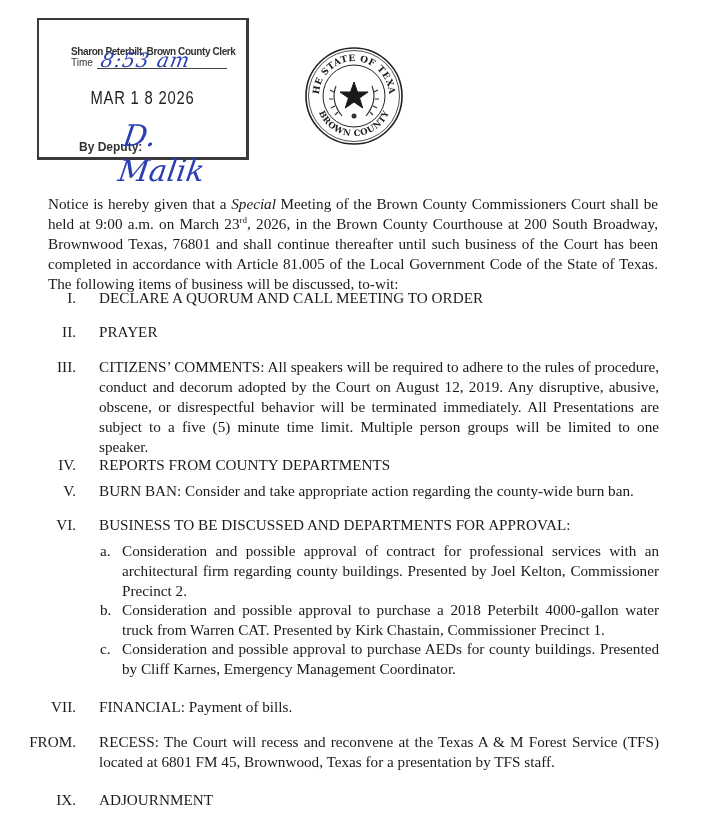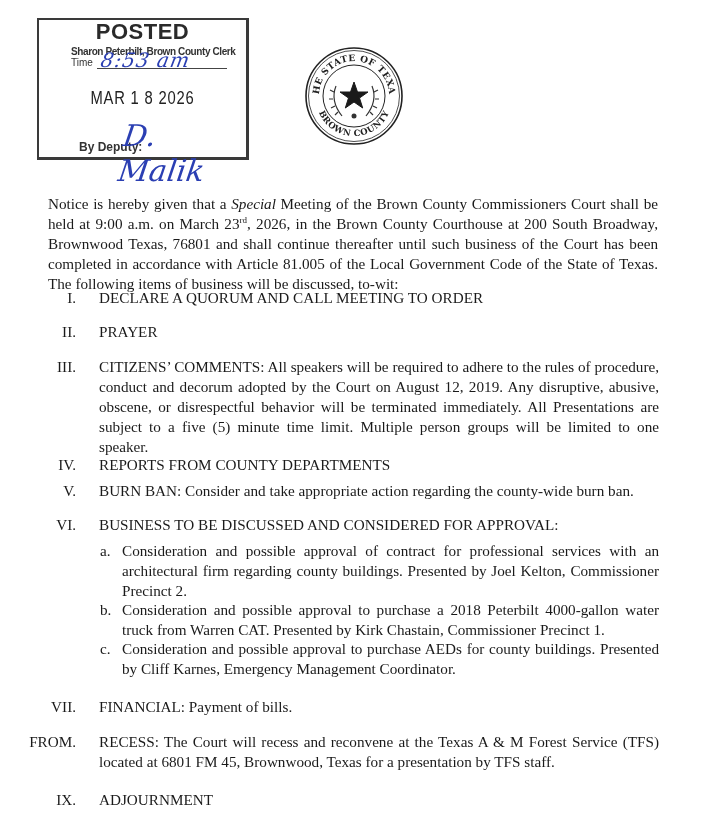--- a/index.html
+++ b/index.html
@@ -55,21 +55,20 @@
   .txt { position:absolute; left:99px; width:560px; text-align:justify; }
   .sub { position:absolute; left:100px; width:560px; font-size:15.2px; line-height:20px; }
   .sub .letter { position:absolute; left:0; width:18px; }
   .sub .stxt { position:absolute; left:22px; width:537px; text-align:justify; }
   .last-left { text-align-last:left; }
 </style>
 </head>
 <body>
 
 <div class="stamp">
-  <div class="stamp-title">POSTED</div>
   <div class="stamp-clerk">Sharon Peterbilt, Brown County Clerk</div>
   <div class="stamp-time-label">Time</div>
   <div class="stamp-time-line"></div>
   <div class="stamp-time-value">8:53 am</div>
   <div class="stamp-date">MAR 1 8 2026</div>
   <div class="stamp-deputy-label">By Deputy:</div>
   <div class="stamp-signature">D. Malik</div>
 </div>
 
 <svg class="seal" viewBox="0 0 100 100">
@@ -116,21 +115,21 @@
   <div class="item" style="top:455px">
     <span class="num" style="left:26px">IV.</span>
     <span class="txt">REPORTS FROM COUNTY DEPARTMENTS</span>
   </div>
   <div class="item" style="top:481px">
     <span class="num" style="left:26px">V.</span>
     <span class="txt">BURN BAN: Consider and take appropriate action regarding the county-wide burn ban.</span>
   </div>
   <div class="item" style="top:515px">
     <span class="num" style="left:26px">VI.</span>
-    <span class="txt">BUSINESS TO BE DISCUSSED AND CONSIDERED FOR APPROVAL:</span>
+    <span class="txt">BUSINESS TO BE DISCUSSED AND DEPARTMENTS FOR APPROVAL:</span>
   </div>
 
   <div class="sub" style="top:541px">
     <span class="letter">a.</span>
     <span class="stxt last-left">Consideration and possible approval of contract for professional services with an architectural firm regarding county buildings. Presented by Joel Kelton, Commissioner Precinct 2.</span>
   </div>
   <div class="sub" style="top:600px">
     <span class="letter">b.</span>
     <span class="stxt last-left">Consideration and possible approval to purchase a 2018 Peterbilt 4000-gallon water truck from Warren CAT. Presented by Kirk Chastain, Commissioner Precinct 1.</span>
   </div>

